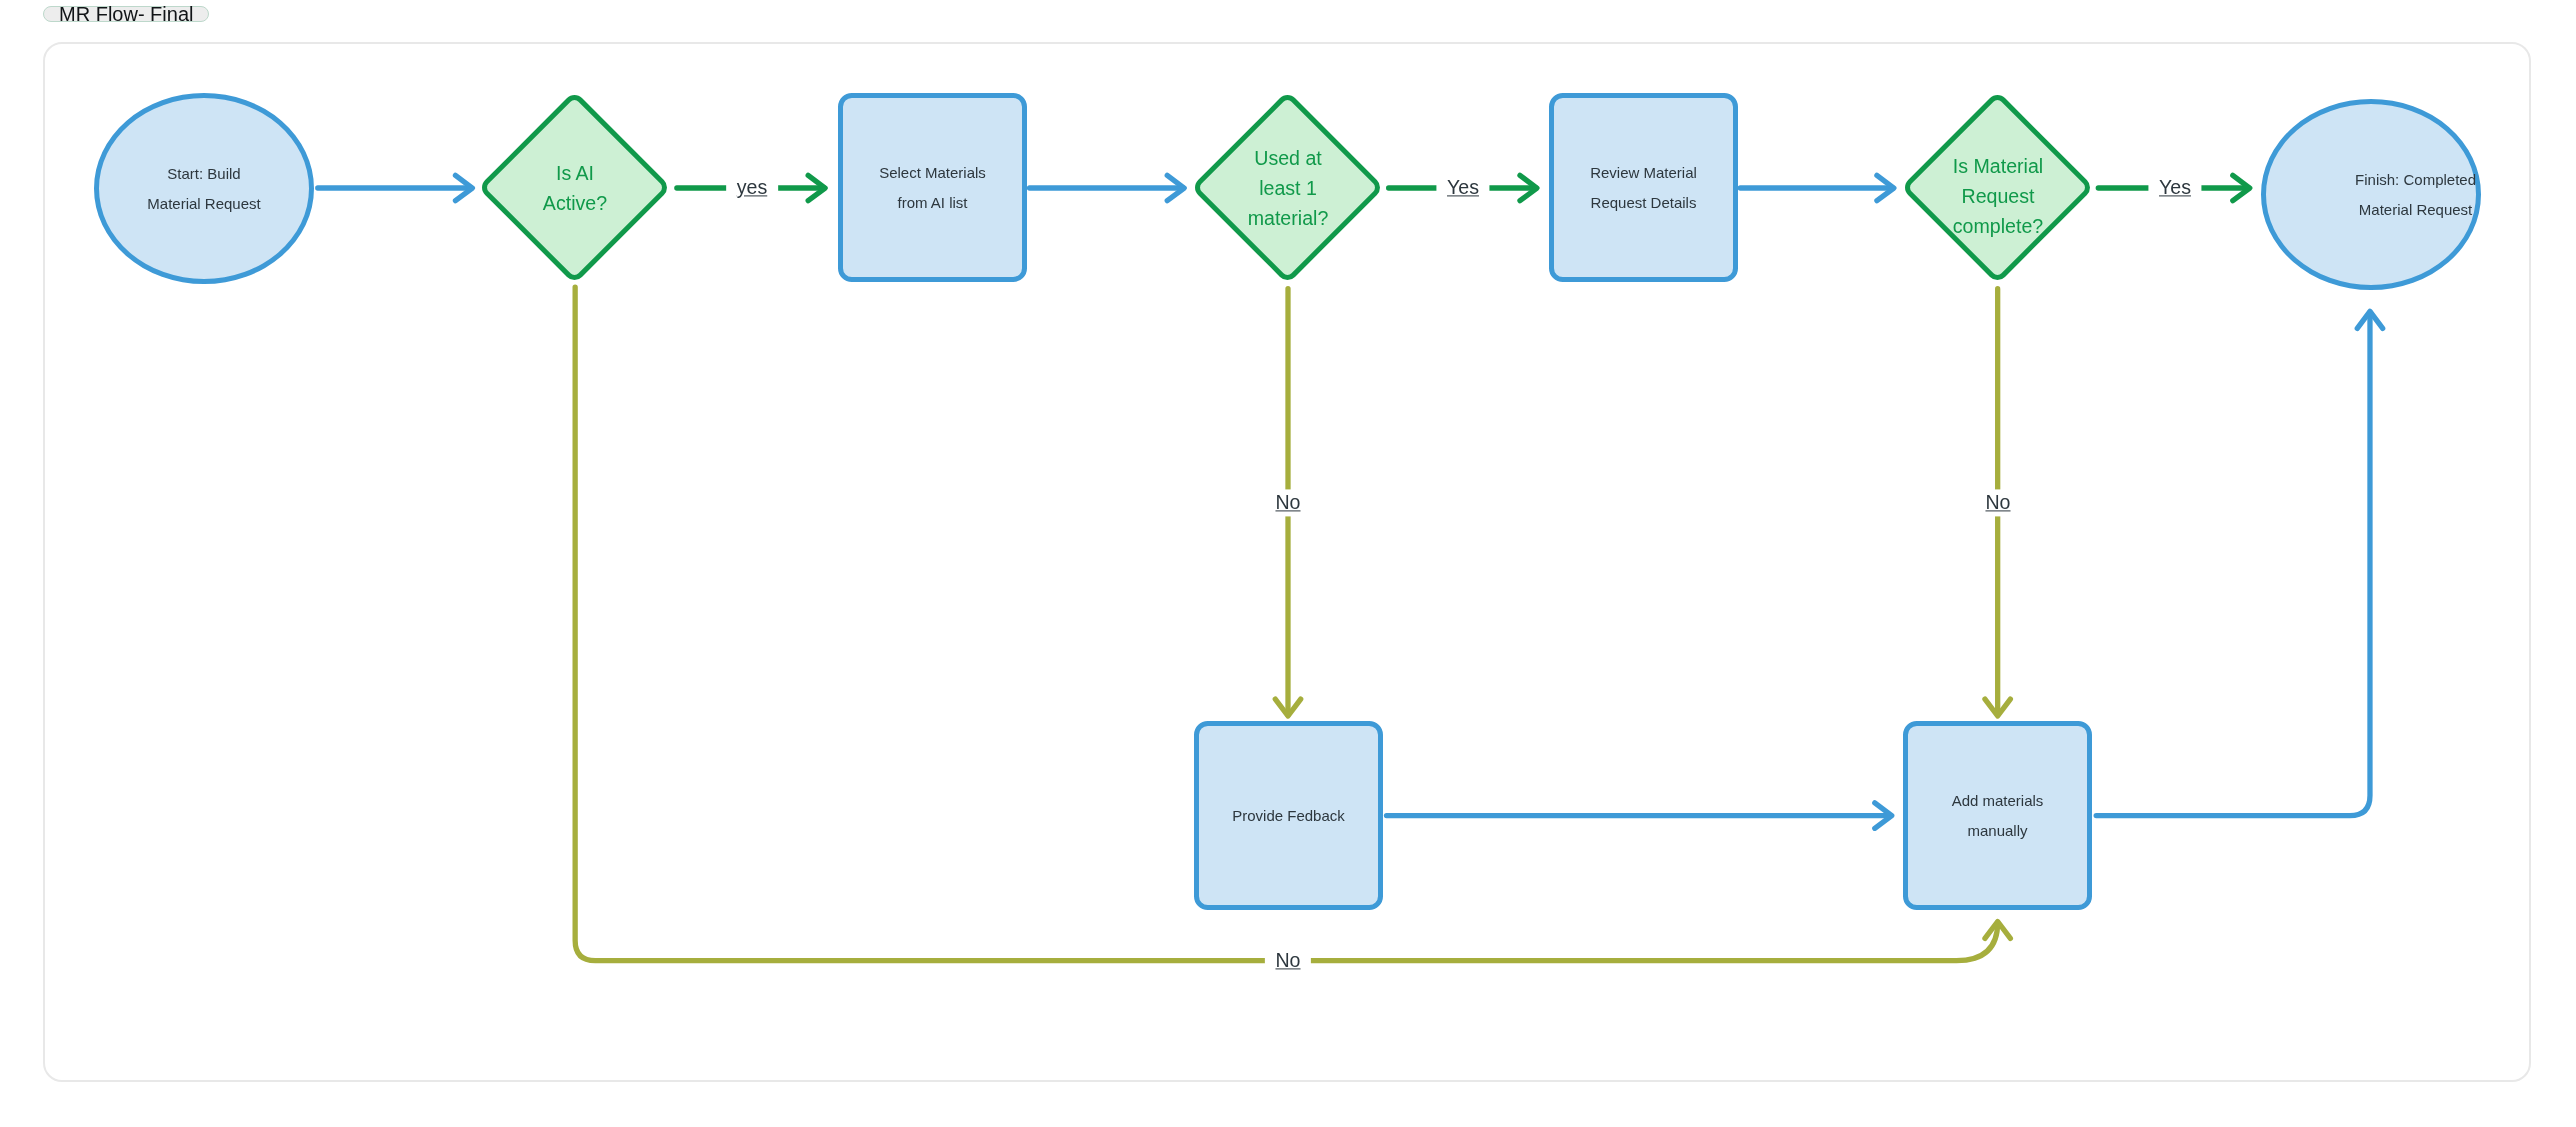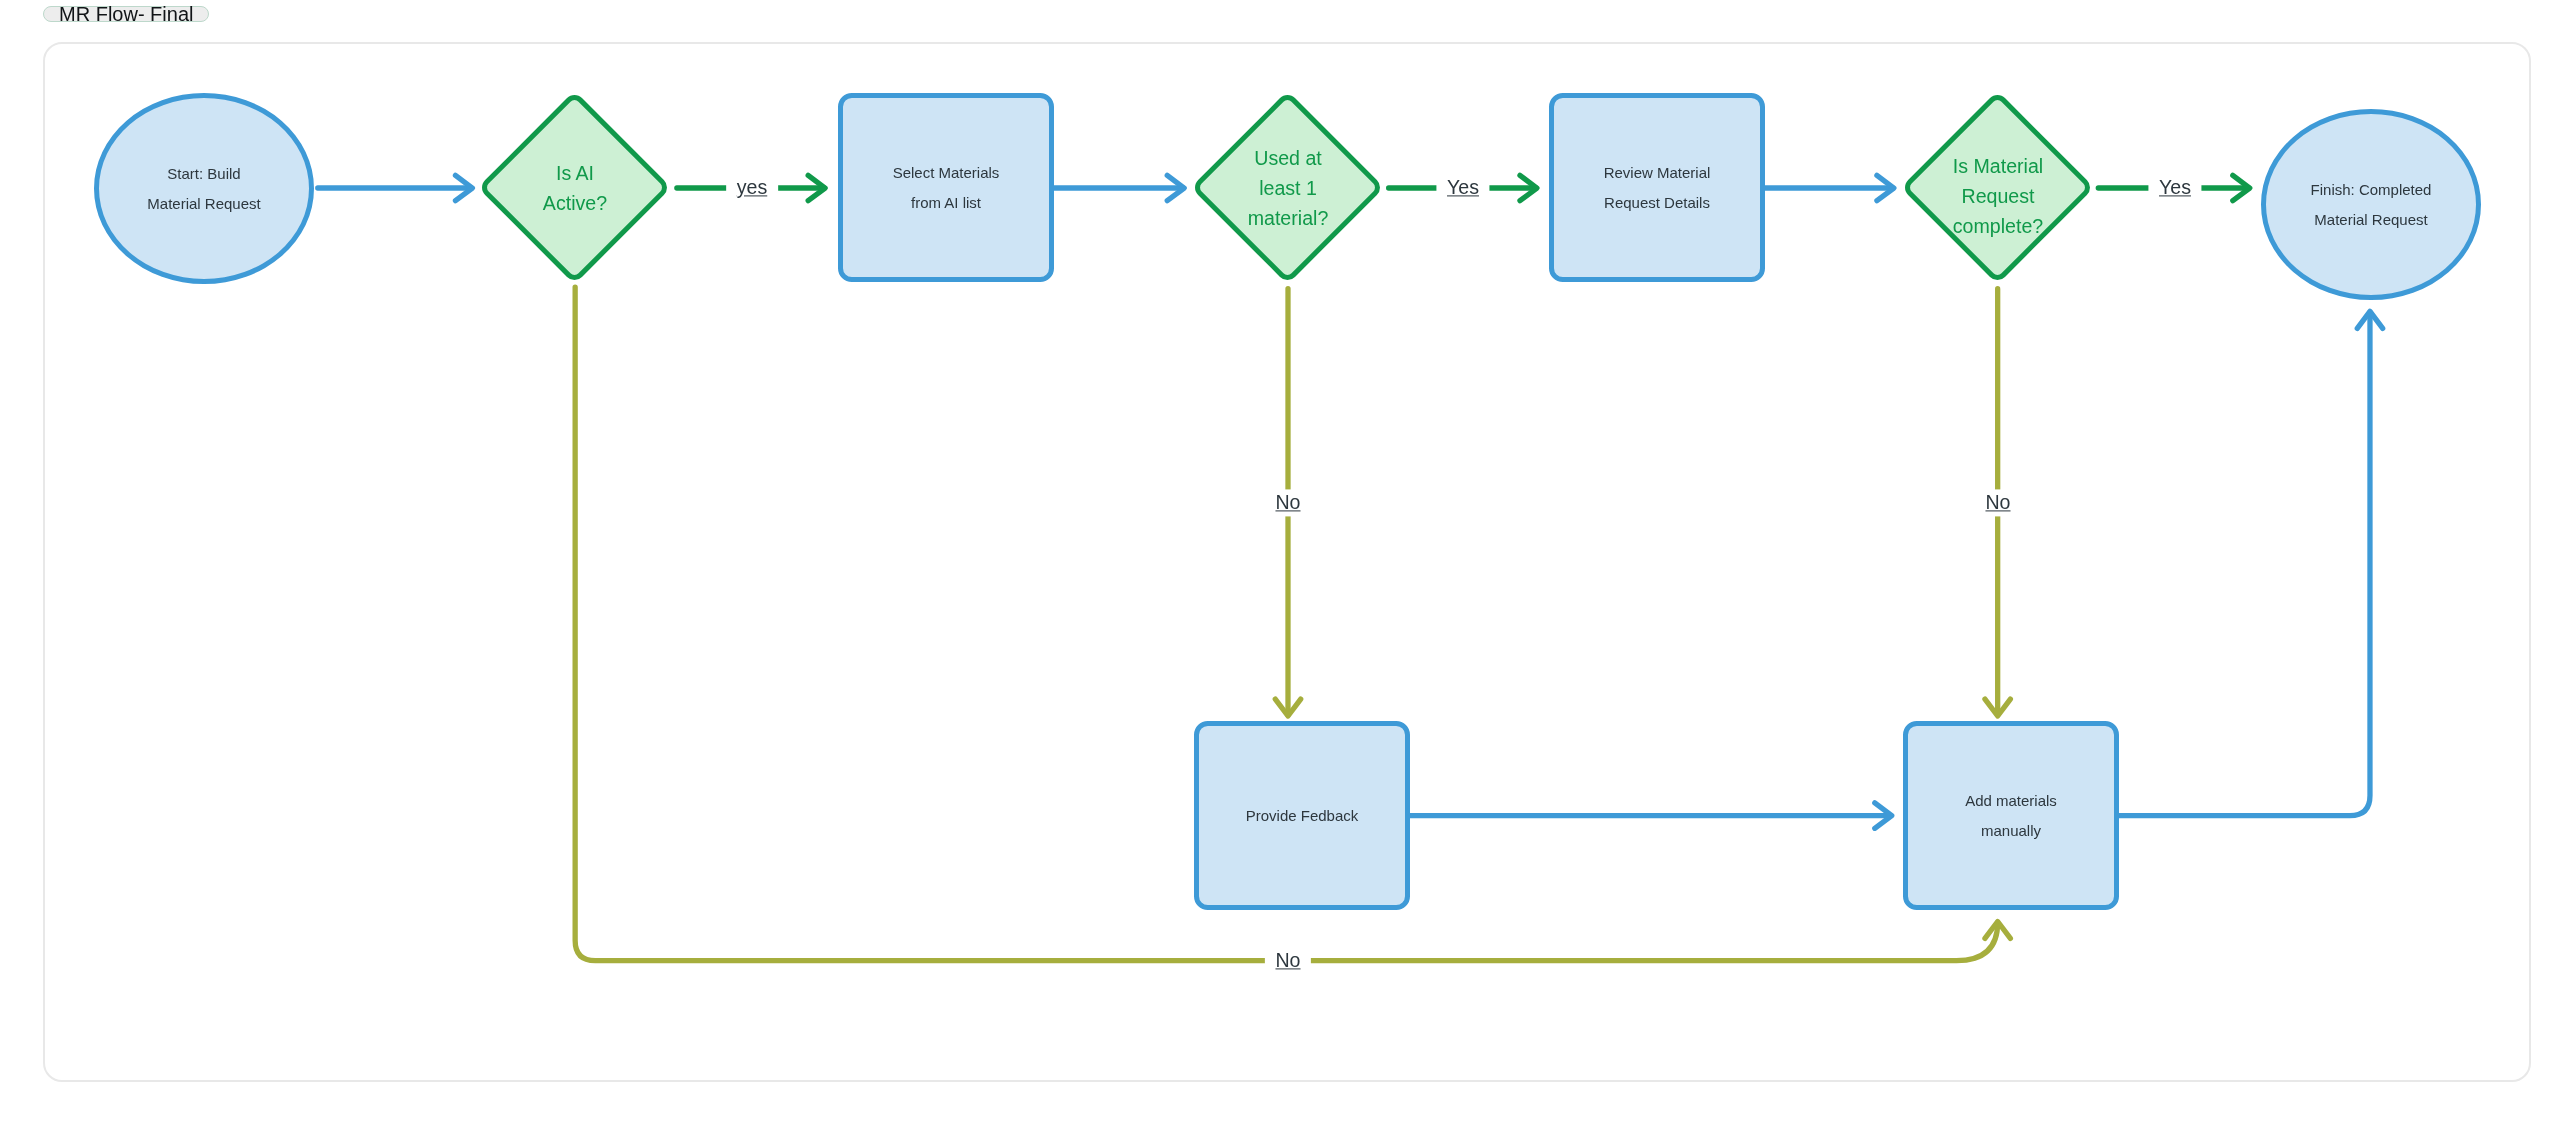--- a/index.html
+++ b/index.html
@@ -29,35 +29,35 @@
     position:absolute; box-sizing:border-box;
     display:flex; align-items:center; justify-content:center;
     text-align:center; font-size:15px; line-height:30px; font-weight:500;
     color:#2d373e; white-space:pre-line;
   }
   .ellipse {
     width:220px; height:191px; border:5.3px solid #3e9ad7;
     border-radius:50%; background:#cee4f5;
   }
   .rectnode {
-    width:216px; height:189px; border:5.3px solid #3e9ad7;
+    width:189px; height:189px; border:5.3px solid #3e9ad7;
     border-radius:13.8px; background:#cee4f5;
   }
   .diamond-shape {
     position:absolute; width:127px; height:127px; box-sizing:content-box;
     border:5.3px solid #10994a; border-radius:10.6px; background:#cdf0d4;
     transform:rotate(45deg);
   }
   .diamond-label {
     position:absolute; transform:translate(-50%,-50%);
     text-align:center; font-size:19.6px; line-height:30px; font-weight:500;
     color:#10994a; white-space:pre-line; width:138px;
   }
   .node-start   { left:94px;  top:93px; }
-  .node-finish  { left:2261px; top:109px; }
+  .node-finish  { left:2261px; top:99px;justify-content:flex-end; }
   .node-rect1   { left:838px; top:93px; }
   .node-rect2   { left:1549px; top:93px; }
   .node-rect3   { left:1194px; top:721px; }
   .node-rect4   { left:1903px; top:721px; }
   .dshape-1 { left:506px;  top:119px; }
   .dshape-2 { left:1219px; top:119px; }
   .dshape-3 { left:1929px; top:119px; }
   .dlabel-1 { left:575px; top:188px; }
   .dlabel-2 { left:1288px; top:188px; }
   .dlabel-3 { left:1998px; top:196px; }

